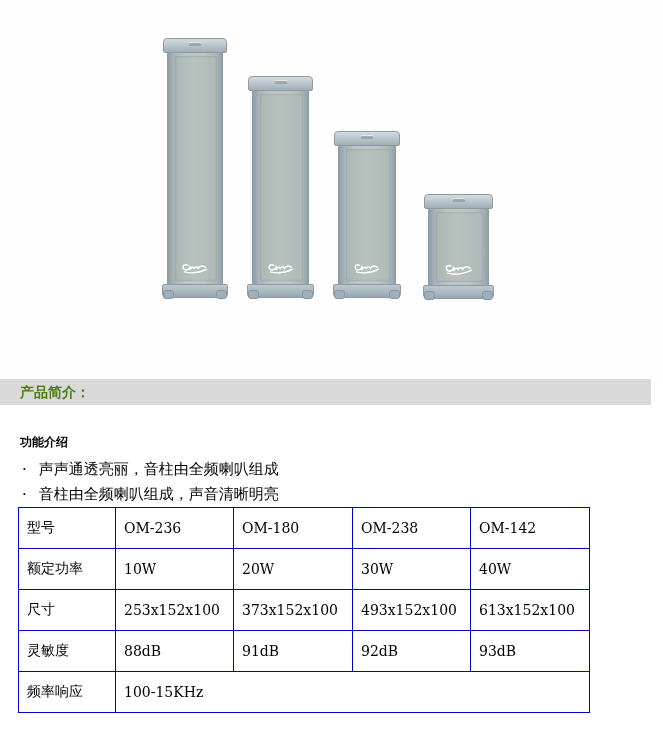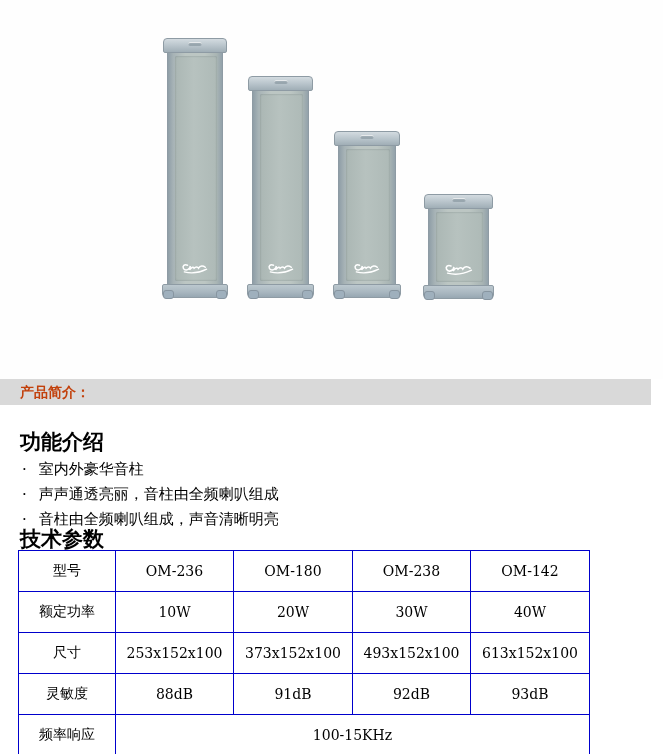--- a/index.html
+++ b/index.html
@@ -67,51 +67,51 @@
     position:absolute; bottom:-2px; width:9px; height:7px;
     background:#9fb0bd; border:1px solid #8795a0; border-radius:3px;
   }
   .sp-foot.fl { left:0; }
   .sp-foot.fr { right:0; }
 
   
   .banner {
     height:26px; margin-right:12px;
     background:#d9d9d9;
-    color:#c2410c;
+    color:#4d7c0f;
     font-weight:bold;
     font-size:14px; line-height:26px;
     padding-left:20px;
   }
 
   
   .content { padding:0 8px; }
   h2.sec {
-    font-size:21px; font-weight:bold; color:#000;
+    font-size:12px; font-weight:bold; color:#000;
     line-height:22px; margin:0 0 0 12px;
   }
   h2.features-h { margin-top:26px; margin-bottom:4px; }
   h2.specs-h   { margin-top:-4px; margin-bottom:0; }
   p.bullet {
     margin:0; font-size:15px; line-height:25px;
     text-indent:14px; color:#000;
   }
   p.bullet .dot { margin-right:12px; }
 
   
   table.specs {
     border-collapse:collapse;
     table-layout:fixed;
     margin-left:10px;
     width:571px;
   }
   table.specs td {
     border:1px solid #0000cc;
     height:24px; padding:8px;
-    text-align:center; vertical-align:middle;
+    text-align:left; vertical-align:middle;
     font-size:14px; color:#000;
     font-family:"DejaVu Serif","Liberation Serif",serif;
     overflow:hidden; white-space:nowrap;
   }
 </style>
 </head>
 <body>
 
 <div class="photo-area">
 
@@ -186,25 +186,23 @@
 </div>
 
 <div class="banner">
   <span>产品简介：</span>
 </div>
 
 <div class="content">
 
   <h2 class="sec features-h">功能介绍</h2>
 
-  <p class="bullet"><span class="dot">·</span><span>室内外豪华音柱</span></p>
   <p class="bullet"><span class="dot">·</span><span>声声通透亮丽，音柱由全频喇叭组成</span></p>
   <p class="bullet"><span class="dot">·</span><span>音柱由全频喇叭组成，声音清晰明亮</span></p>
 
-  <h2 class="sec specs-h">技术参数</h2>
 
   <table class="specs">
     <colgroup>
       <col style="width:97px">
         <col style="width:118px">
         <col style="width:119px">
         <col style="width:118px">
         <col style="width:119px">
     </colgroup>
     <tbody>

